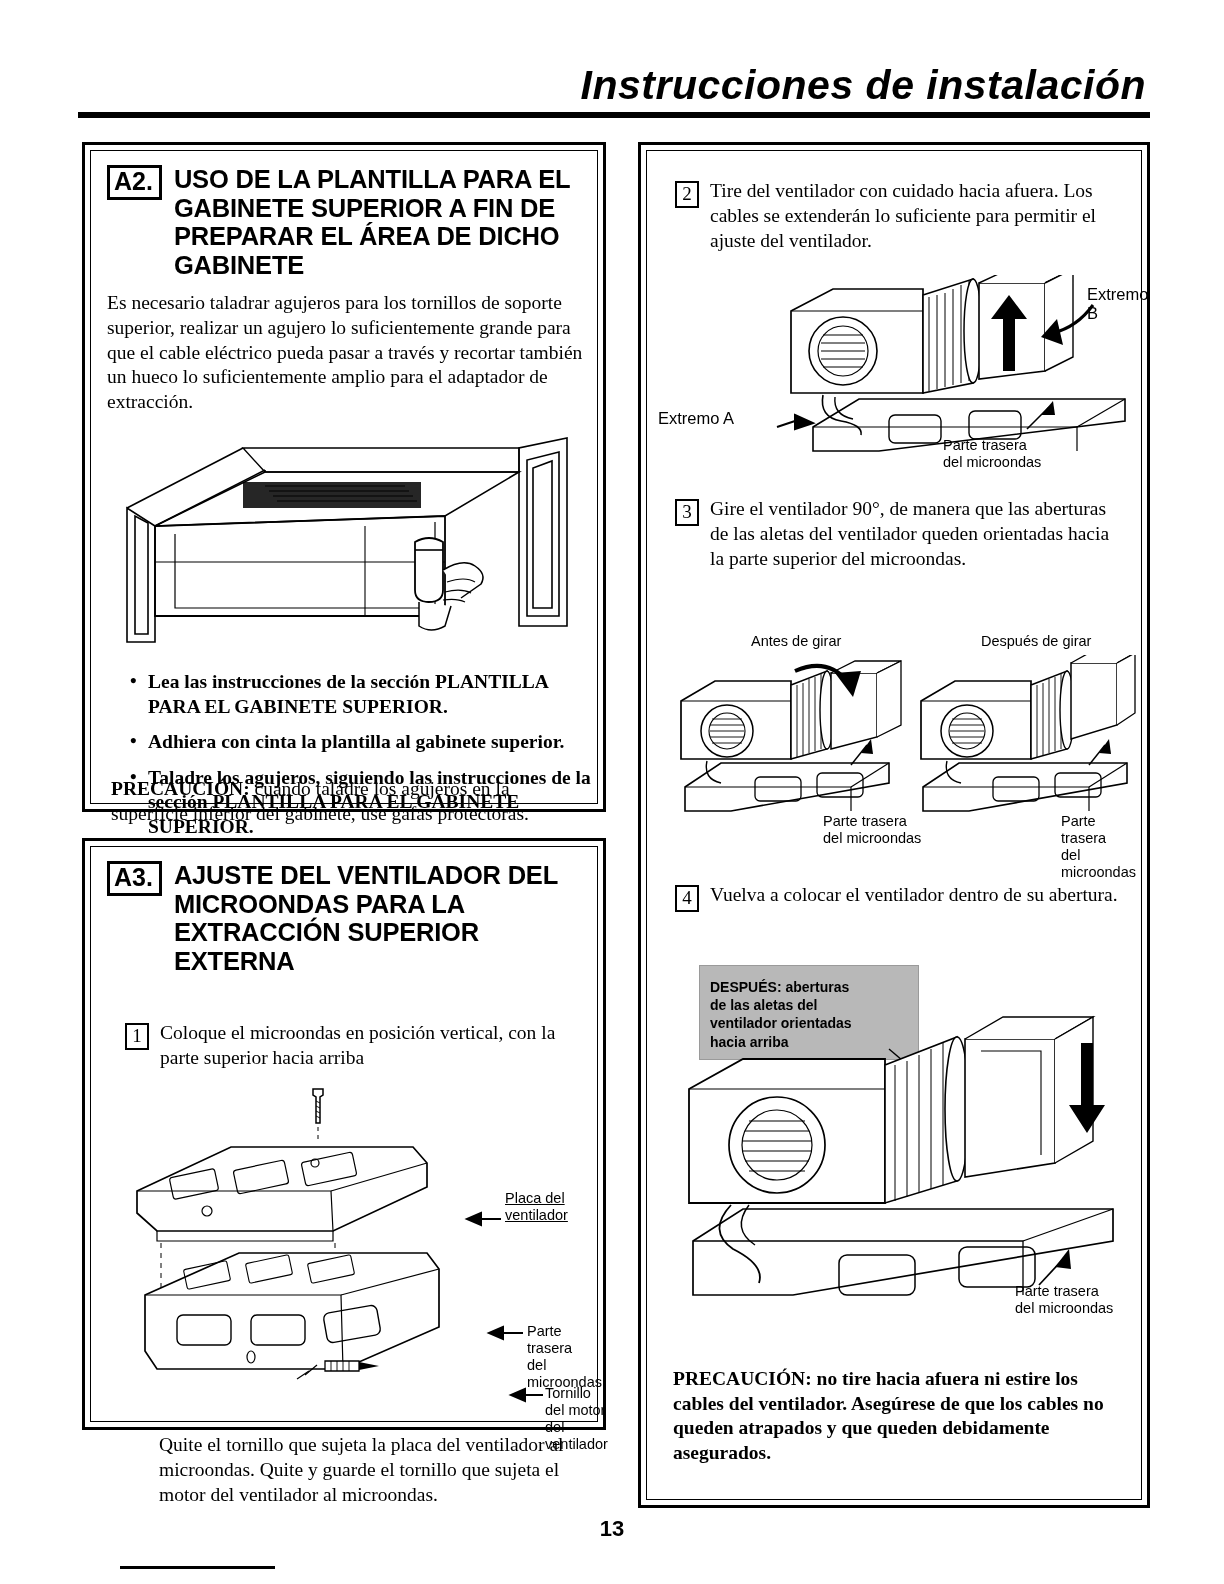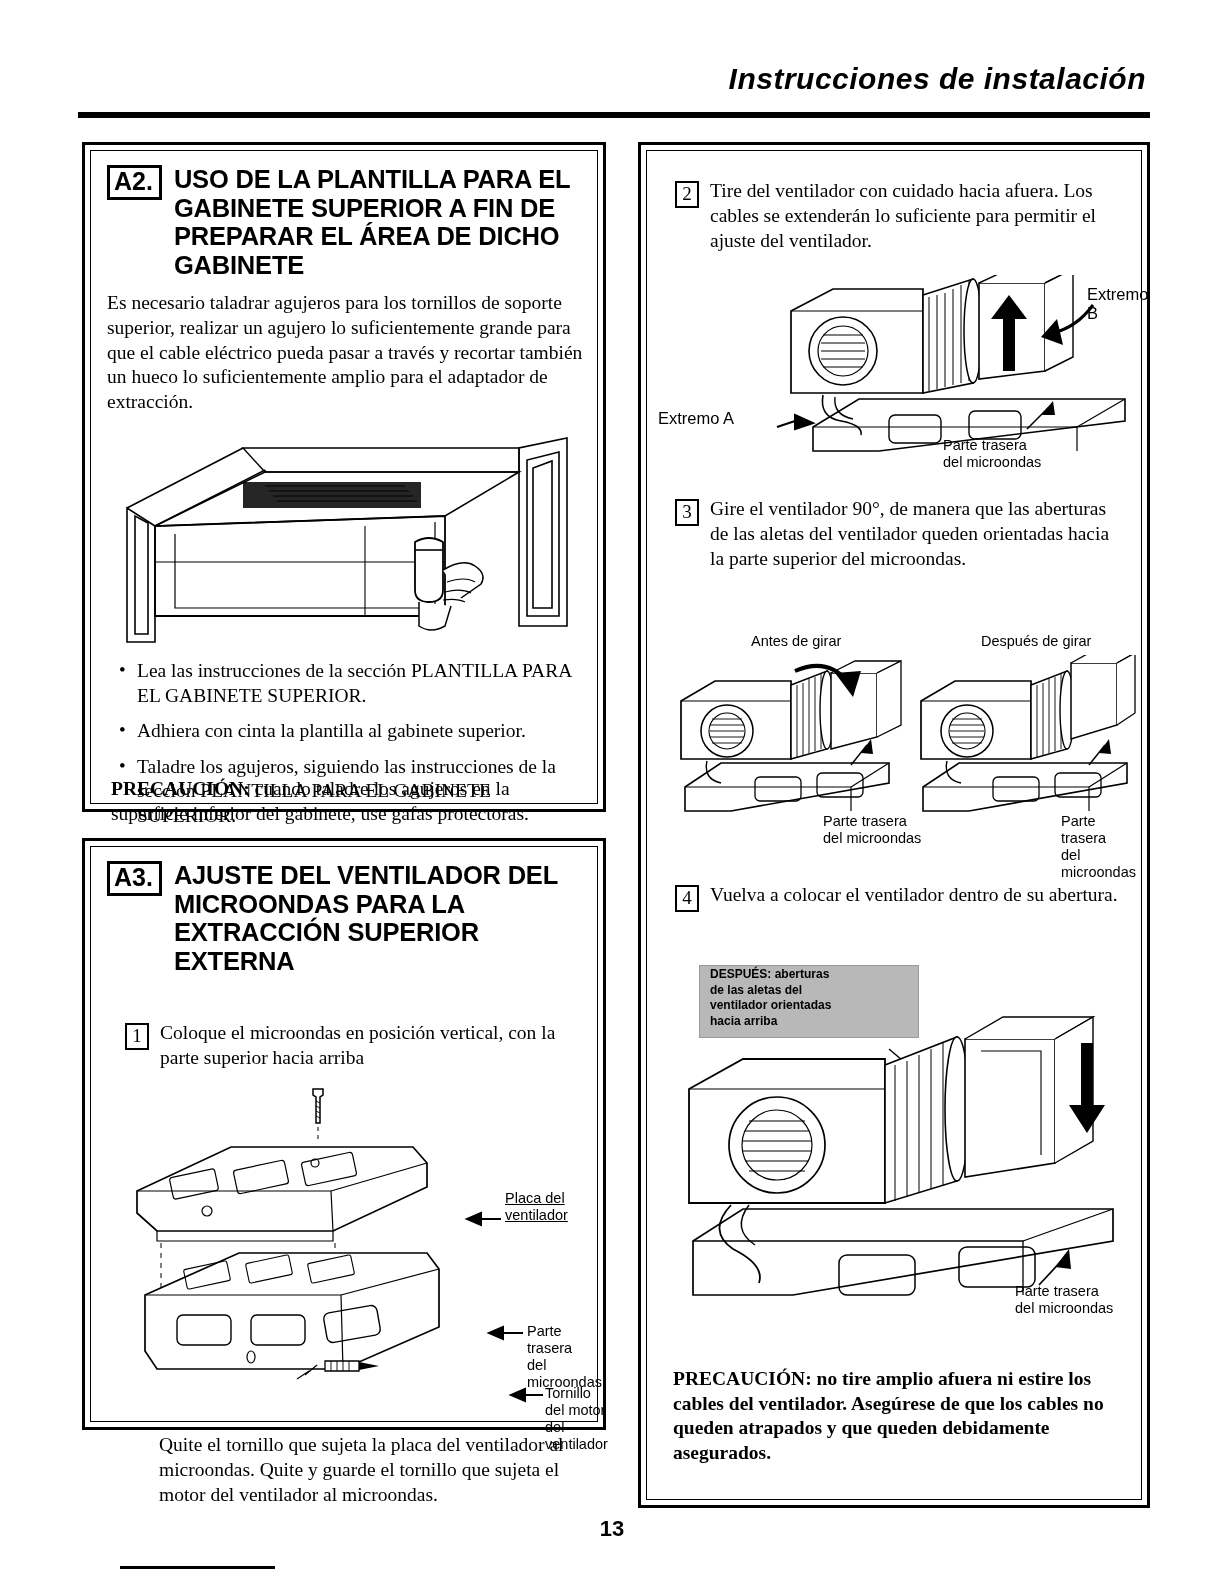--- a/index.html
+++ b/index.html
@@ -26,21 +26,21 @@
     position: absolute;
     left: 78px;
     top: 62px;
     width: 1070px;
     text-align: right;
   }
   .page-header .title {
     font-family: "Liberation Sans", sans-serif;
     font-weight: bold;
     font-style: italic;
-    font-size: 30px;
+    font-size: 41px;
     letter-spacing: 0.5px;
     padding-right: 2px;
   }
   .header-rule {
     position: absolute;
     left: 78px;
     top: 112px;
     width: 1072px;
     height: 6px;
     background: #000;
@@ -90,22 +90,23 @@
     letter-spacing: -0.2px;
   }
   .body-text {
     font-family: "Liberation Serif", serif;
     font-size: 19.5px;
     line-height: 1.27;
     margin-top: 12px;
   }
   .bullets {
     list-style: none;
-    margin: 4px;
+    margin: 15px;
     padding: 0;
+    font-weight: bold;
   }
   .bullets li {
     position: relative;
     padding-left: 20px;
     font-size: 19.5px;
     line-height: 1.26;
     margin-bottom: 11px;
   }
   .bullets li:before {
     content: "\2022";
@@ -152,23 +153,23 @@
   }
   .fig-label.bigger { font-size: 16.5px; }
   .fig-wrap { position: absolute; }
   svg { display: block; }
 
   .after-callout {
     position: absolute;
     background: #b8b8b8;
     font-family: "Liberation Sans", sans-serif;
     font-weight: bold;
-    font-size: 12px;
+    font-size: 14px;
     line-height: 1.3;
-    padding: 1px 8px 8px 10px;
+    padding: 12px 8px 8px 10px;
     border: 1px solid #9a9a9a;
     white-space: pre-line;
   }
 
   .page-number {
     position: absolute;
     left: 0; right: 0;
     top: 1516px;
     text-align: center;
     font-family: "Liberation Sans", sans-serif;
@@ -571,21 +572,21 @@
           <g fill="#000">
             <path d="M408 78 L408 140 L396 140 L414 168 L432 140 L420 140 L420 78 Z"></path>
           </g>
         </svg>
       </div>
 
       <div class="fig-label" style="left:352px; top:1118px;">Parte trasera
 del microondas</div>
 
       <div class="caution" style="position:absolute; left:10px; top:1202px; width:450px; font-family:'Liberation Serif',serif;">
-        <b>PRECAUCIÓN:</b><b> no tire amplio afuera ni estire los cables del ventilador. Asegúrese de que los cables no queden atrapados y que queden debidamente asegurados.</b>
+        <b>PRECAUCIÓN:</b><b> no tire hacia afuera ni estire los cables del ventilador. Asegúrese de que los cables no queden atrapados y que queden debidamente asegurados.</b>
       </div>
     </div>
   </div>
 
   <div class="page-number">13</div>
   <div class="footer-mark"></div>
 
 </div>
 
 </body></html>

